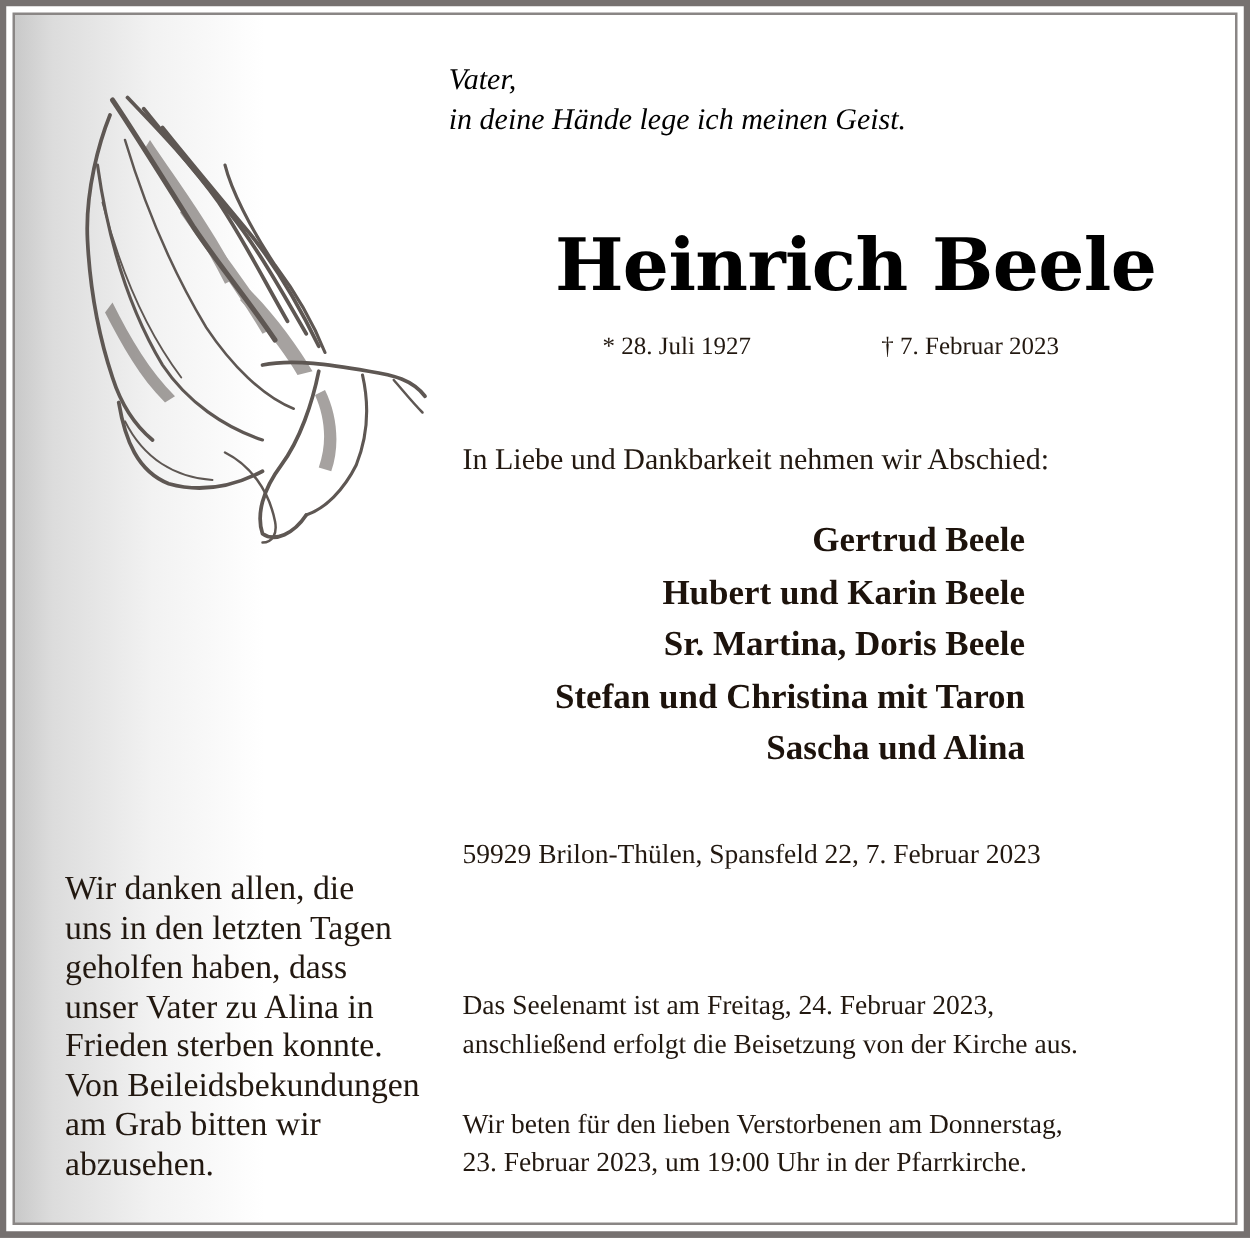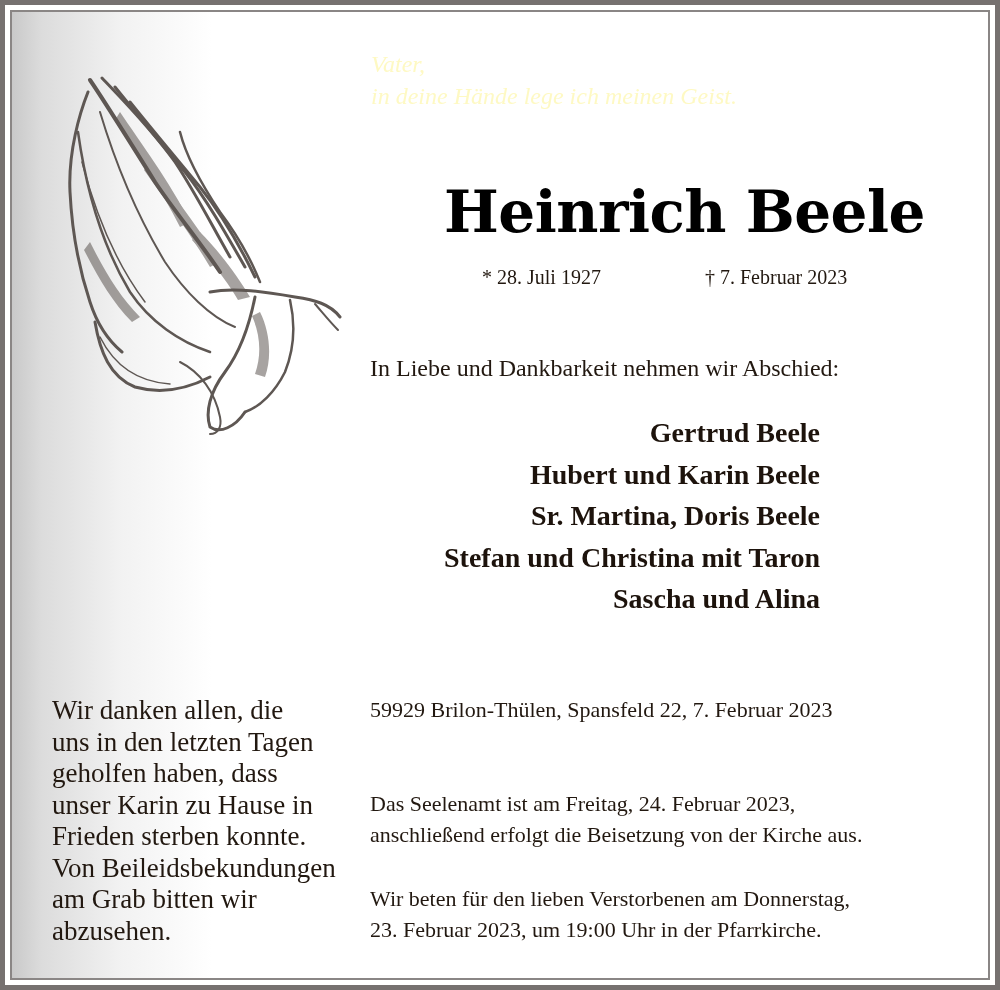--- a/index.html
+++ b/index.html
@@ -21,26 +21,26 @@
       left: 10px; top: 10px; right: 10px; bottom: 10px;
       background: #8a8685;
     }
     .panel {
       position: absolute;
       left: 12px; top: 12px; right: 12px; bottom: 12px;
       background: linear-gradient(to right, #c9c9c9 0px, #dcdcdc 30px, #f2f2f2 110px, #ffffff 200px, #ffffff 100%);
     }
     .quote {
       position: absolute;
-      left: 371px; top: 48px;
+      left: 359px; top: 48px;
       font-family: "Liberation Serif", "DejaVu Serif", serif;
       font-style: italic;
       font-size: 24px;
       line-height: 32px;
-      color: #fef9c3;
+      color: #000000;
     }
     .quote div { white-space: nowrap; }
     .deceased-name {
       position: absolute;
       left: 444px; top: 172px;
       font-family: "DejaVu Serif", serif;
       font-weight: bold;
       font-size: 58px;
       line-height: 80px;
       letter-spacing: -0.5px;
@@ -80,21 +80,21 @@
     .thanks {
       position: absolute;
       left: 52px; top: 695px;
       font-family: "Liberation Serif", serif;
       font-size: 27px;
       line-height: 31.5px;
     }
     .thanks div { white-space: nowrap; }
     .address {
       position: absolute;
-      left: 370px; top: 695px;
+      left: 370px; top: 668px;
       font-family: "Liberation Serif", serif;
       font-size: 22px;
       line-height: 30px;
       white-space: nowrap;
     }
     .service {
       position: absolute;
       left: 370px; top: 788px;
       font-family: "Liberation Serif", serif;
       font-size: 22px;
@@ -171,21 +171,21 @@
   <div>Hubert und Karin Beele</div>
   <div>Sr. Martina, Doris Beele</div>
   <div class="indent">Stefan und Christina mit Taron</div>
   <div class="indent">Sascha und Alina</div>
 </div>
 
 <div class="thanks">
   <div>Wir danken allen, die</div>
   <div>uns in den letzten Tagen</div>
   <div>geholfen haben, dass</div>
-  <div>unser Karin zu Hause in</div>
+  <div>unser Vater zu Alina in</div>
   <div>Frieden sterben konnte.</div>
   <div>Von Beileidsbekundungen</div>
   <div>am Grab bitten wir</div>
   <div>abzusehen.</div>
 </div>
 
 <div class="address">59929 Brilon-Thülen, Spansfeld 22, 7. Februar 2023</div>
 
 <div class="service">
   <div>Das Seelenamt ist am Freitag, 24. Februar 2023,</div>

